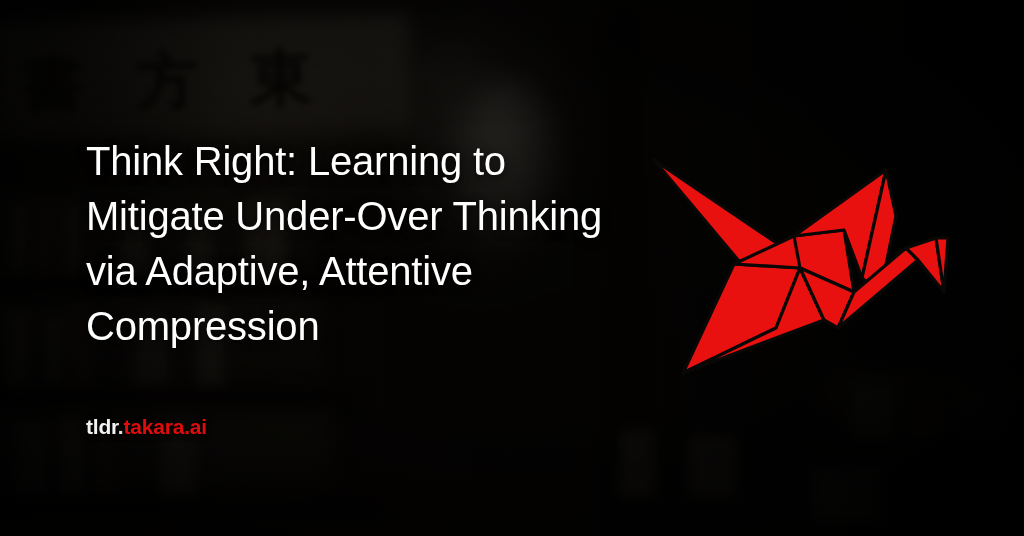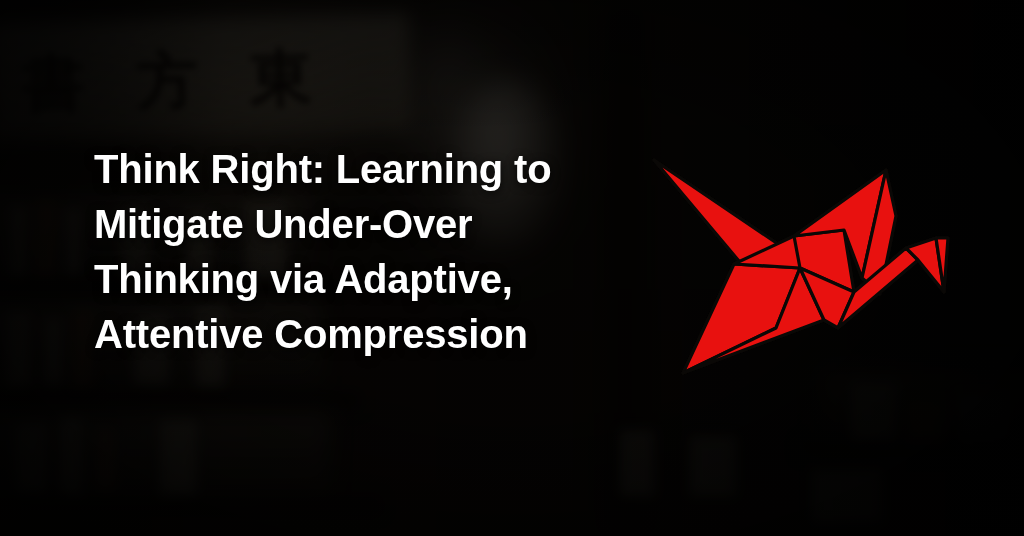--- a/index.html
+++ b/index.html
@@ -127,23 +127,23 @@
   .content {
     position: absolute;
     inset: 0;
   }
 
   .title {
     position: absolute;
     left: 86px;
     top: 134px;
     width: 530px;
-    margin: 8px;
+    margin: 0;
     font-size: 40px;
-    font-weight: 700;
+    font-weight: 400;
     line-height: 55px;
     letter-spacing: -0.2px;
     color: #ffffff;
     text-shadow: 0 2px 10px rgba(0,0,0,0.85);
   }
 
   .brand {
     position: absolute;
     left: 86px;
     top: 416px;
@@ -217,20 +217,23 @@
     <div class="book" style="left:812px; top:470px; width:70px; height:52px;"></div>
 
     <div class="bg-darken"></div>
     <div class="bg-vignette"></div>
   </div>
 
   <div class="content">
 
     <h1 class="title">Think Right: Learning to Mitigate Under-Over Thinking via Adaptive, Attentive Compression</h1>
 
+    <div class="brand">
+      <span class="brand-tldr">tldr.</span><span class="brand-domain">takara.ai</span>
+    </div>
 
     <svg class="crane" viewBox="0 0 304 232" aria-hidden="true">
       <g id="crane-shapes" stroke="#0a0806" stroke-width="3.2" stroke-linejoin="round" stroke-linecap="round">
 
         <polygon points="6,8 122,146 150,112 130,92" fill="#e8110f" stroke="#0a0806"></polygon>
 
         <polygon points="35,221 86,112 152,116 128,176" fill="#e8110f" stroke="#0a0806"></polygon>
         <polygon points="35,221 128,176 152,116 176,168" fill="#e8110f" stroke="#0a0806"></polygon>
 
         <polygon points="86,112 146,84 186,112 152,116" fill="#e8110f" stroke="#0a0806"></polygon>

